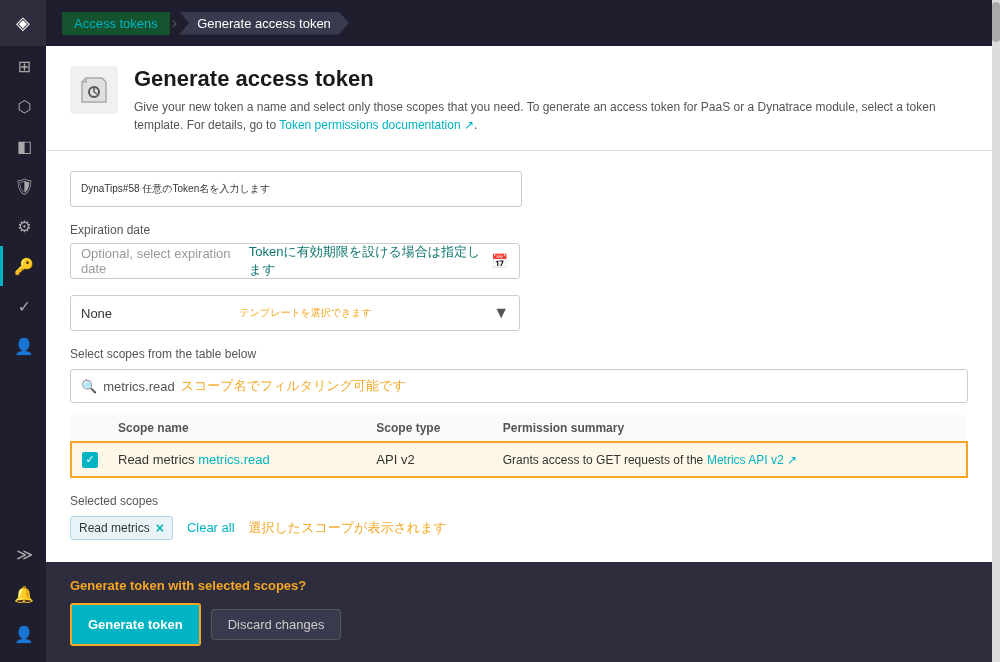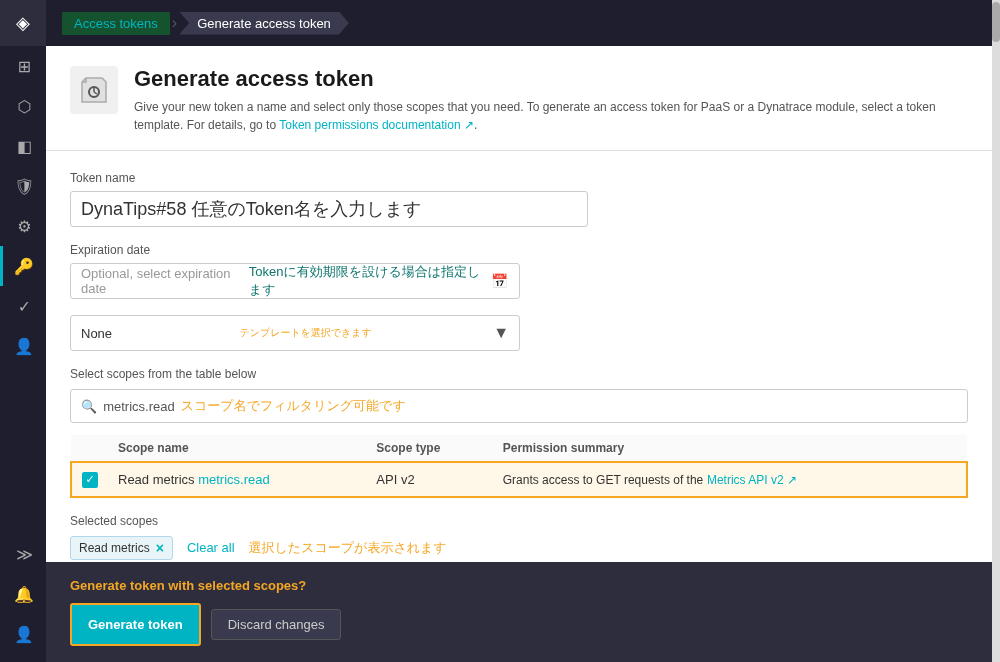--- a/index.html
+++ b/index.html
@@ -138,26 +138,26 @@
     .form-group {
       margin-bottom: 16px;
     }
     .form-label {
       font-size: 12px;
       color: #555;
       margin-bottom: 6px;
       display: block;
     }
     .form-input {
-      width: 518px;
+      width: 452px;
       height: 36px;
       border: 1px solid #ccc;
       border-radius: 3px;
       padding: 0 10px;
-      font-size: 18px;
+      font-size: 10px;
       color: #333;
       outline: none;
     }
 
     .expiry-row {
       display: flex;
       align-items: center;
       width: 450px;
       height: 36px;
       border: 1px solid #ccc;
@@ -429,21 +429,20 @@
         <p>
           <span>Give your new token a name and select only those scopes that you need. To generate an access token for PaaS or a Dynatrace module, select a token template. For details, go to</span>
           <a href="#">Token permissions documentation ↗</a>.
         </p>
       </div>
     </div>
 
     <div class="form-section">
 
       <div class="form-group">
-        <label class="form-label">Token name</label>
         <input class="form-input" type="text" value="DynaTips#58 任意のToken名を入力します" style="">
       </div>
 
       <div class="form-group">
         <label class="form-label">Expiration date</label>
         <div class="expiry-row">
           <span class="expiry-placeholder">Optional, select expiration date</span>
           <span class="expiry-hint">Tokenに有効期限を設ける場合は指定します</span>
           <span class="expiry-icon">📅</span>
         </div>

